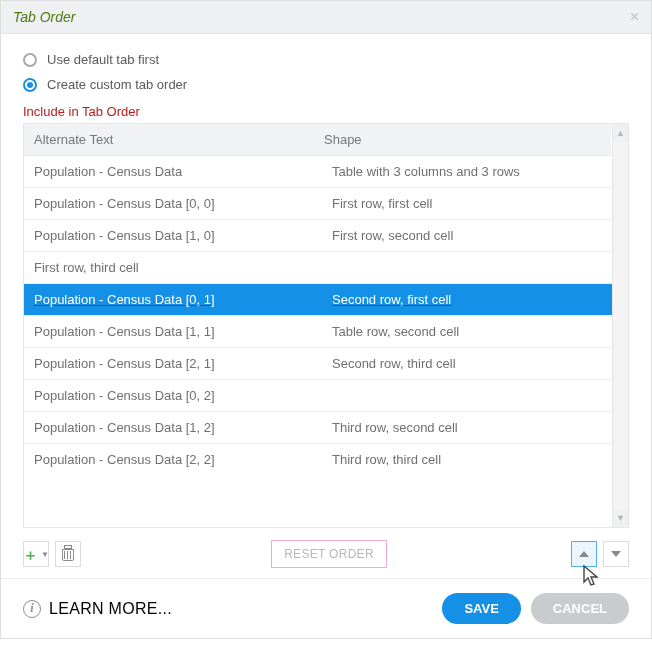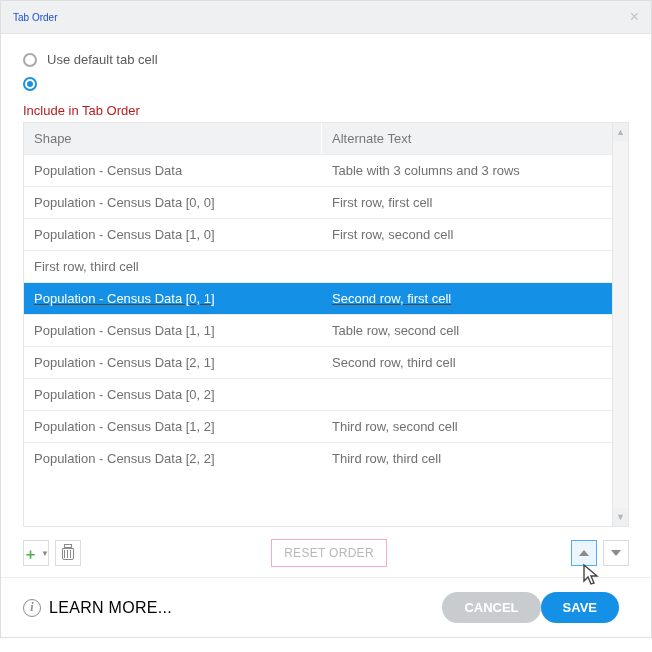--- a/index.html
+++ b/index.html
@@ -1,19 +1,19 @@
 <!DOCTYPE html>
 <html><head>
 <meta charset="utf-8">
 <style>
 * { box-sizing: border-box; margin: 0; padding: 0; }
 body { font-family: "Segoe UI", Arial, sans-serif; font-size: 13px; color: #4a4a4a; background: #fff; }
 .dialog { width: 652px; border: 1px solid #dedede; background: #fff; }
 .titlebar { background: #eef0f2; padding: 8px 12px; display: flex; justify-content: space-between; align-items: center; border-bottom: 1px solid #e5e5e5; }
-.title { color: #1d4ed8; font-size: 10px; }
+.title { color: #4d7c0f; font-size: 14px; font-style: italic; }
 .close-x { color: #c4c4c4; font-size: 16px; line-height: 1; cursor: pointer; }
 .content { padding: 18px 22px 10px 22px; }
 .radio-opt { display: flex; align-items: center; margin-bottom: 10px; }
 .radio-outer { width: 14px; height: 14px; border: 2px solid #a9a9a9; border-radius: 50%; display: flex; align-items: center; justify-content: center; margin-right: 10px; }
 .radio-outer.sel { border-color: #1d8fe0; }
 .radio-inner { width: 6px; height: 6px; background: #1d8fe0; border-radius: 50%; }
 .radio-label { color: #5a5a5a; }
 .section-label { color: #b91c1c; margin-top: 12px; margin-bottom: 4px; }
 .table-wrap { display: flex; }
 .table { flex: 1; border: 1px solid #e6e6e6; }
@@ -61,35 +61,36 @@
 
 <div class="dialog">
   <div class="titlebar">
     <span class="title">Tab Order</span>
     <span class="close-x">×</span>
   </div>
 
   <div class="content">
     <div class="radio-opt">
       <span class="radio-outer"></span>
-      <span class="radio-label">Use default tab cell</span>
+      <span class="radio-label">Use default tab first</span>
     </div>
     <div class="radio-opt">
       <span class="radio-outer sel">
           <span class="radio-inner"></span>
         </span>
+      <span class="radio-label">Create custom tab order</span>
     </div>
 
     <div class="section-label">Include in Tab Order</div>
 
     <div class="table-wrap">
       <div class="table">
         <div class="thead">
+          <div class="th th-alt">Alternate Text</div>
           <div class="th th-shape">Shape</div>
-          <div class="th th-alt">Alternate Text</div>
         </div>
         <div id="tbody">
             <div class="tr">
               <div class="td td-shape">Population - Census Data</div>
               <div class="td td-alt">Table with 3 columns and 3 rows</div>
             </div>
             <div class="tr">
               <div class="td td-shape">Population - Census Data [0, 0]</div>
               <div class="td td-alt">First row, first cell</div>
             </div>
@@ -155,17 +156,17 @@
       <div class="arrow-btn">
         <span class="tri-down"></span>
       </div>
     </div>
   </div>
 
   <div class="footer">
     <span class="info-circ">i</span>
     <span class="learn-link">LEARN MORE...</span>
     <div class="btn-group-end">
+      <button class="btn btn-save">SAVE</button>
       <button class="btn btn-cancel">CANCEL</button>
-      <button class="btn btn-save">SAVE</button>
     </div>
   </div>
 </div>
 
 </body></html>

